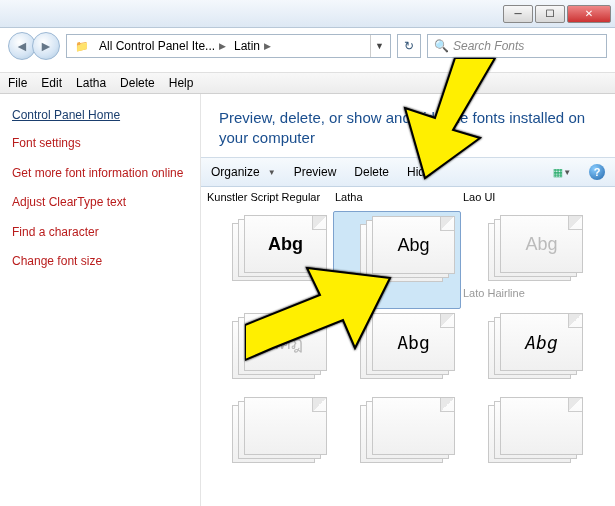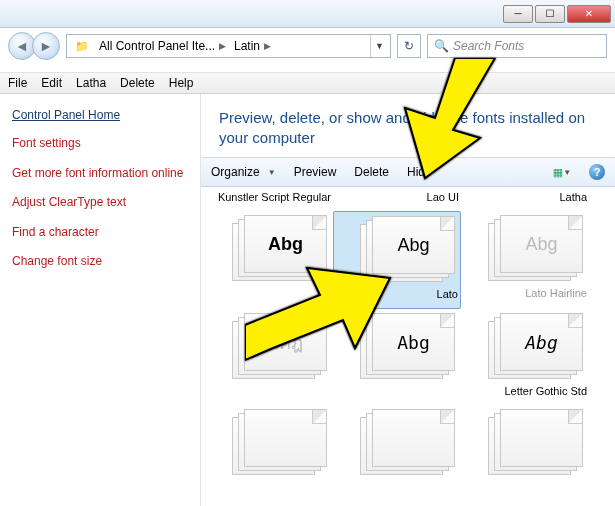--- a/index.html
+++ b/index.html
@@ -40,21 +40,21 @@
 .toolbar { height: 30px; background: linear-gradient(#f6fafd,#e4eef8); border-top: 1px solid #d0dce8; border-bottom: 1px solid #c4d4e4; display: flex; align-items: center; padding: 0 10px; font-size: 12px; gap: 18px; }
 .toolbar .tb { display: flex; align-items: center; gap: 8px; cursor: pointer; }
 .toolbar .spacer { flex: 1; }
 .toolbar .tbicon { width: 18px; height: 18px; display: flex; align-items: center; justify-content: center; border-radius: 2px; }
 .viewicon { color: #2a6; font-size: 11px; }
 .helpicon { width: 16px; height: 16px; border-radius: 50%; background: radial-gradient(circle at 35% 30%,#8cf,#26a); color: #fff; font-size: 11px; font-weight: bold; display: flex; align-items: center; justify-content: center; }
 .dd { font-size: 8px; color: #555; }
 
 .fontgrid { flex: 1; overflow: hidden; padding: 0 4px; }
 .fontrow { display: flex; }
-.fontcell { width: 128px; text-align: right; padding: 4px 2px 8px; font-size: 11px; }
+.fontcell { width: 128px; text-align: left; padding: 4px 2px 8px; font-size: 11px; }
 .fontcell.selected { background: #cde6f7; border: 1px solid #7da2ce; border-radius: 2px; }
 .fonticon { width: 78px; height: 68px; margin: 0 auto 4px; position: relative; }
 .sheet { position: absolute; background: linear-gradient(#fdfdfd,#f0f0f0); border: 1px solid #c8c8c8; width: 83px; height: 58px; }
 .sheet .fold { position: absolute; top: 0; right: 0; width: 14px; height: 14px; background: linear-gradient(135deg,#e8e8e8 50%,transparent 50%); border-left: 1px solid #ccc; border-bottom: 1px solid #ccc; }
 .sheet .sample { position: absolute; top: 50%; left: 50%; transform: translate(-50%,-50%); font-size: 18px; }
 .stack .sheet:nth-child(1){ left: 2px; top: 8px; }
 .stack .sheet:nth-child(2){ left: 8px; top: 4px; }
 .stack .sheet:nth-child(3){ left: 14px; top: 0; }
 .faded .sample { color: #bbb; }
 .faded { color: #999; }
@@ -133,25 +133,25 @@
       <span class="helpicon">?</span>
     </div>
 
     <div class="fontgrid">
 
       <div class="fontrow">
         <div class="fontcell">
           <div>Kunstler Script Regular</div>
         </div>
         <div class="fontcell">
+          <div>Latha</div>
+        </div>
+        <div class="fontcell">
           <div>Lao UI</div>
         </div>
-        <div class="fontcell">
-          <div>Latha</div>
-        </div>
       </div>
 
       <div class="fontrow">
         <div class="fontcell">
           <div class="fonticon stack">
             <div class="sheet">
                 <div class="fold"></div>
               </div>
             <div class="sheet">
                 <div class="fold"></div>
@@ -229,21 +229,20 @@
                 <div class="fold"></div>
               </div>
             <div class="sheet">
                 <div class="fold"></div>
               </div>
             <div class="sheet">
                 <div class="fold"></div>
                 <div class="sample" style="font-family:monospace;font-style:italic;">Abg</div>
               </div>
           </div>
-          <div>Letter Gothic Std</div>
         </div>
       </div>
 
       <div class="fontrow">
         <div class="fontcell">
           <div class="fonticon stack">
             <div class="sheet">
                 <div class="fold"></div>
               </div>
               <div class="sheet">

